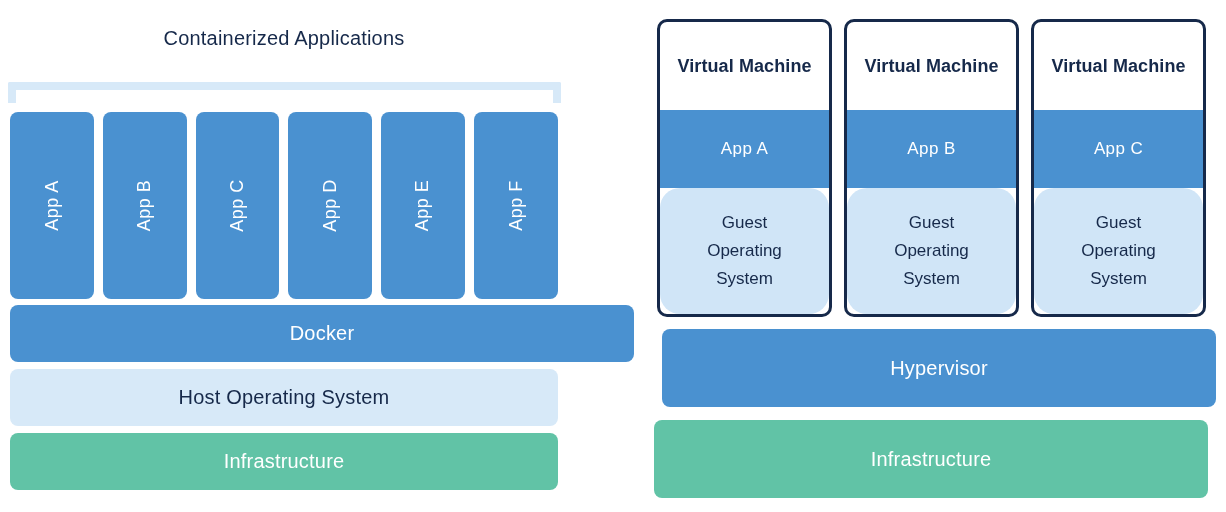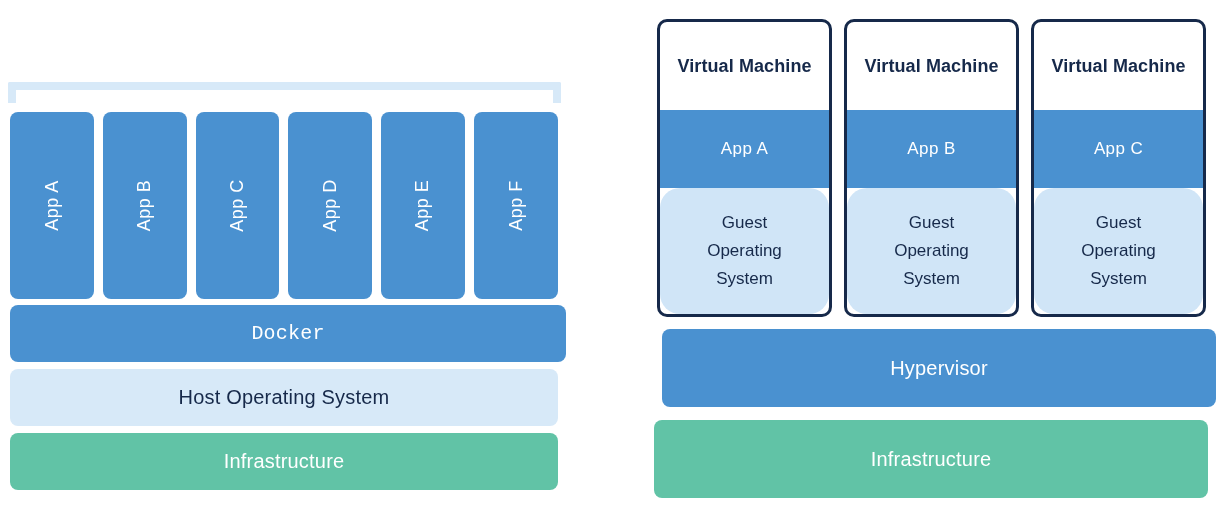--- a/index.html
+++ b/index.html
@@ -23,21 +23,21 @@
   .app-box{flex:1; background:var(--blue); border-radius:8px;
     display:flex; align-items:center; justify-content:center;}
   .app-box span{transform:rotate(-90deg); white-space:nowrap; color:#fff;
     font-size:18px; font-weight:500; letter-spacing:.5px;}
 
   .bar{position:absolute; border-radius:8px; display:flex; align-items:center;
     justify-content:center; font-size:20px; font-weight:500; letter-spacing:.2px;}
   .bar.blue{background:var(--blue); color:#fff;}
   .bar.light{background:var(--light_blue); color:var(--navy);text-align:right;}
   .bar.green{background:var(--green); color:#fff;}
-  .docker{left:10px; top:305px; width:556px; height:57px;font-family:Liberation Mono, monospace;}
+  .docker{left:10px; top:305px; width:624px; height:57px;}
   .host-os{left:10px; top:369px; width:548px; height:57px;}
   .infra-left{left:10px; top:433px; width:548px; height:57px;}
 
   
   .vm-row{position:absolute; left:657px; top:19px; width:549px; height:298px;
     display:flex; gap:12px;}
   .vm-card{flex:1; border:3px solid var(--navy); border-radius:10px; background:#fff;
     display:flex; flex-direction:column; overflow:hidden;}
   .vm-head{height:88px; display:flex; align-items:center; justify-content:center;
     color:var(--navy); font-weight:700; font-size:18px; letter-spacing:.1px;}
@@ -48,20 +48,21 @@
     font-size:17px; font-weight:500; line-height:28px;border-radius:20px;}
   .vm-os span{display:inline-block; width:110px;}
   .hypervisor{left:654px; top:329px; width:554px; height:78px;margin-left:8px;}
   .infra-right{left:654px; top:420px; width:554px; height:78px;}
 </style>
 </head>
 <body>
 
 <div class="canvas">
 
+  <div class="panel-title">Containerized Applications</div>
 
   <div class="bracket"></div>
 
   <div class="apps">
     <div class="app-box">
       <span>App A</span>
     </div>
     <div class="app-box">
       <span>App B</span>
     </div>

